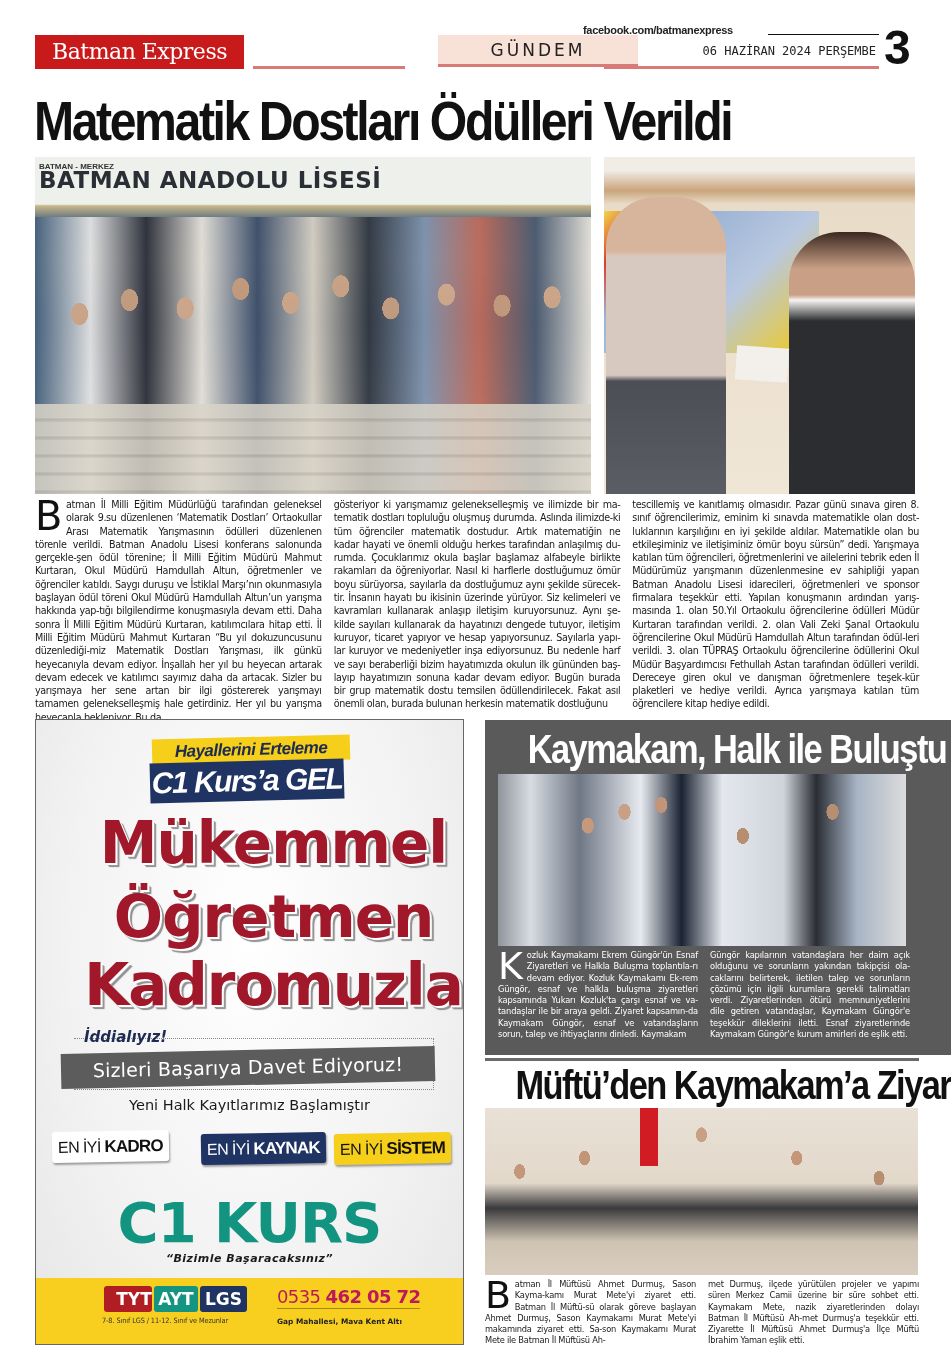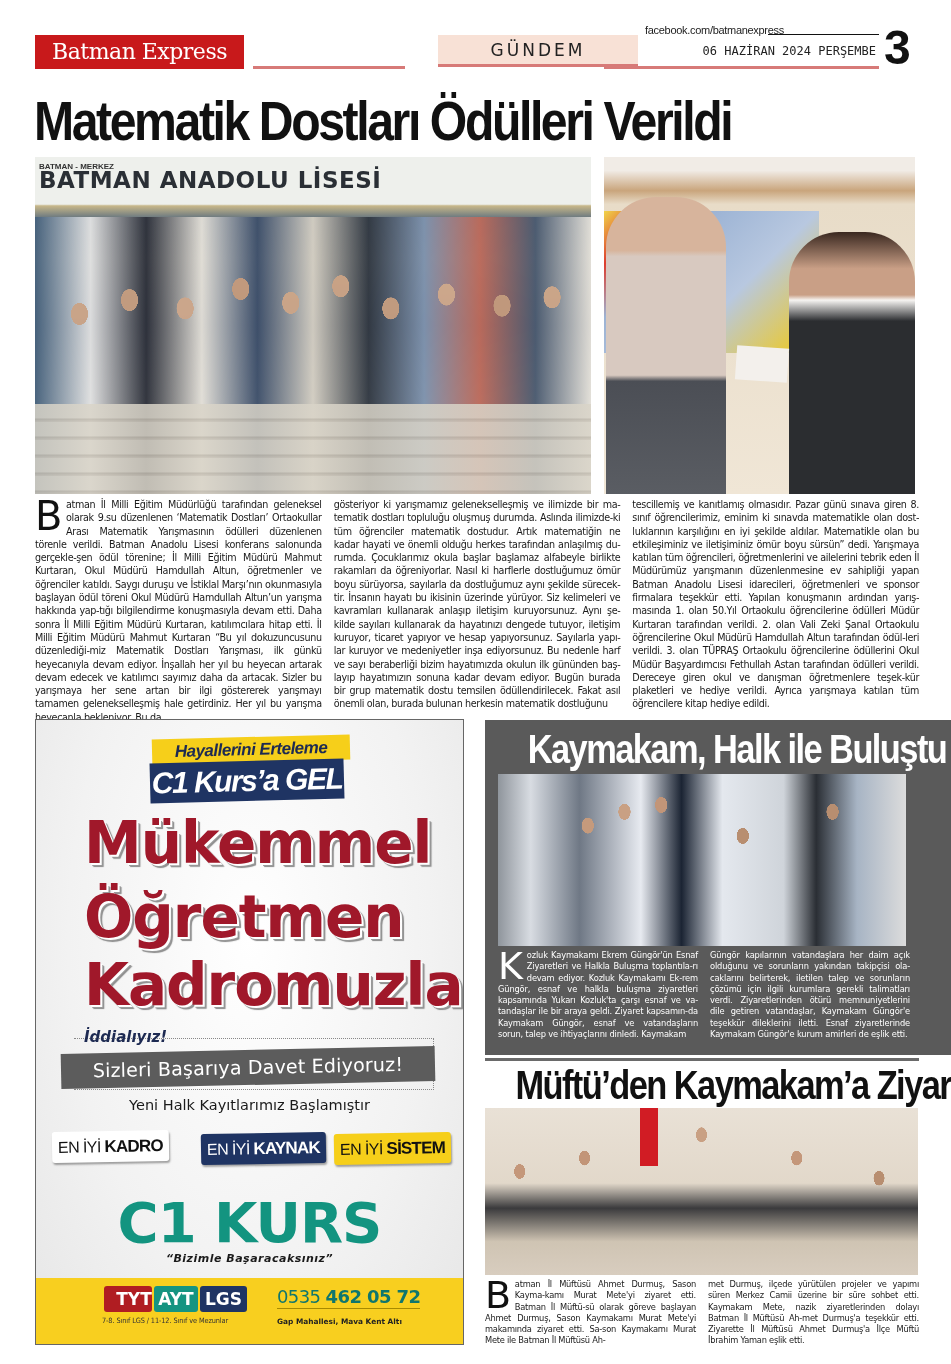--- a/index.html
+++ b/index.html
@@ -14,21 +14,21 @@
     line-height: 34px; text-align: center; letter-spacing: -0.5px;
   }
   .rule-left { position: absolute; left: 253px; top: 66px; width: 152px; height: 3px; background: #d77a78; }
   .section-tab {
     position: absolute; left: 404px; top: 35px; width: 200px; height: 32px;
     background: #f8e1d6; border-bottom: 3px solid #d77a78;
     font-family: "DejaVu Sans", sans-serif; font-size: 17px; letter-spacing: 3px;
     color: #222; text-align: center; line-height: 30px; margin-left: 34px;
   }
   .rule-right { position: absolute; left: 604px; top: 66px; width: 275px; height: 3px; background: #d77a78; }
-  .fb-link { position: absolute; left: 645px; top: 24px; font-size: 11px; color: #222; letter-spacing: -0.3px; }
+  .fb-link { position: absolute; left: 583px; top: 24px; font-size: 11px; color: #222; letter-spacing: -0.3px; font-weight: bold; }
   .fb-rule { position: absolute; left: 768px; top: 34px; width: 111px; height: 1px; background: #111; }
   .date-line {
     position: absolute; left: 690px; top: 44px; width: 186px; text-align: right;
     font-family: "DejaVu Sans Mono", monospace; font-size: 12px; color: #222; letter-spacing: 0px;
   }
   .page-num {
     position: absolute; left: 884px; top: 22px; font-family: "Liberation Sans", sans-serif;
     font-weight: bold; font-size: 48px; color: #111; line-height: 52px;
   }
 
@@ -120,21 +120,21 @@
     font-family: "Liberation Sans", sans-serif; font-weight: bold; font-style: italic;
     font-size: 17px; color: #1d2a52; text-align: center; line-height: 25px; letter-spacing: -0.5px;
   }
   .ad-tag2 {
     position: absolute; left: 114px; top: 41px; width: 194px; height: 40px;
     background: #1f3463; transform: rotate(-1.5deg);
     font-family: "Liberation Sans", sans-serif; font-weight: bold; font-style: italic;
     font-size: 30px; color: #fff; text-align: center; line-height: 40px; letter-spacing: -1.5px;
   }
   .ad-big {
-    position: absolute; left: 0; width: 100%; 
+    position: absolute; left: 0; width: 100%; text-align: center;
     font-family: "DejaVu Sans", sans-serif; font-weight: bold; color: #a0182a;
     font-size: 58px; letter-spacing: -1px; line-height: 70px;
     text-shadow: 2px 2px 0 #ffffff, 3px 3px 0 #9a9a9a, 4px 4px 1px #8a8a8a;
     padding-left: 48px;
   }
   .ad-big.l1 { top: 88px; }
   .ad-big.l2 { top: 162px; }
   .ad-big.l3 { top: 230px; }
   .iddia {
     position: absolute; left: 48px; top: 308px; font-family: "DejaVu Sans", sans-serif;
@@ -176,21 +176,21 @@
   .ad-footer {
     position: absolute; left: 0; top: 558px; width: 100%; height: 68px; background: #f8cf1f;
   }
   .exam { position: absolute; top: 8px; height: 26px; line-height: 26px; border-radius: 3px;
     font-family: "DejaVu Sans", sans-serif; font-weight: bold; font-size: 17px; color: #fff; text-align: center; }
   .exam.tyt { left: 68px; width: 48px; background: #b01d22; padding-left: 12px; }
   .exam.ayt { left: 118px; width: 44px; background: #159481; }
   .exam.lgs { left: 164px; width: 47px; background: #1f3463; }
   .grades { position: absolute; left: 66px; top: 38px; font-family: "DejaVu Sans Condensed", "DejaVu Sans", sans-serif;
     font-size: 7.3px; color: #333; letter-spacing: -0.1px; }
-  .phone { position: absolute; left: 241px; top: 8px; font-family: "DejaVu Sans", sans-serif; font-size: 18px; color: #0f766e;
+  .phone { position: absolute; left: 241px; top: 8px; font-family: "DejaVu Sans", sans-serif; font-size: 18px; color: #be185d;
     letter-spacing: -0.6px; border-bottom: 1px solid #a88a00; padding-bottom: 1px; }
   .phone b { font-weight: bold; }
   .address { position: absolute; left: 241px; top: 39px; font-family: "DejaVu Sans", sans-serif; font-weight: bold;
     font-size: 7.4px; color: #222; }
 
   
   .story1-box {
     position: absolute; left: 485px; top: 720px; width: 504px; height: 335px; background: #5a5a5a;
   }
   .story1-title {

